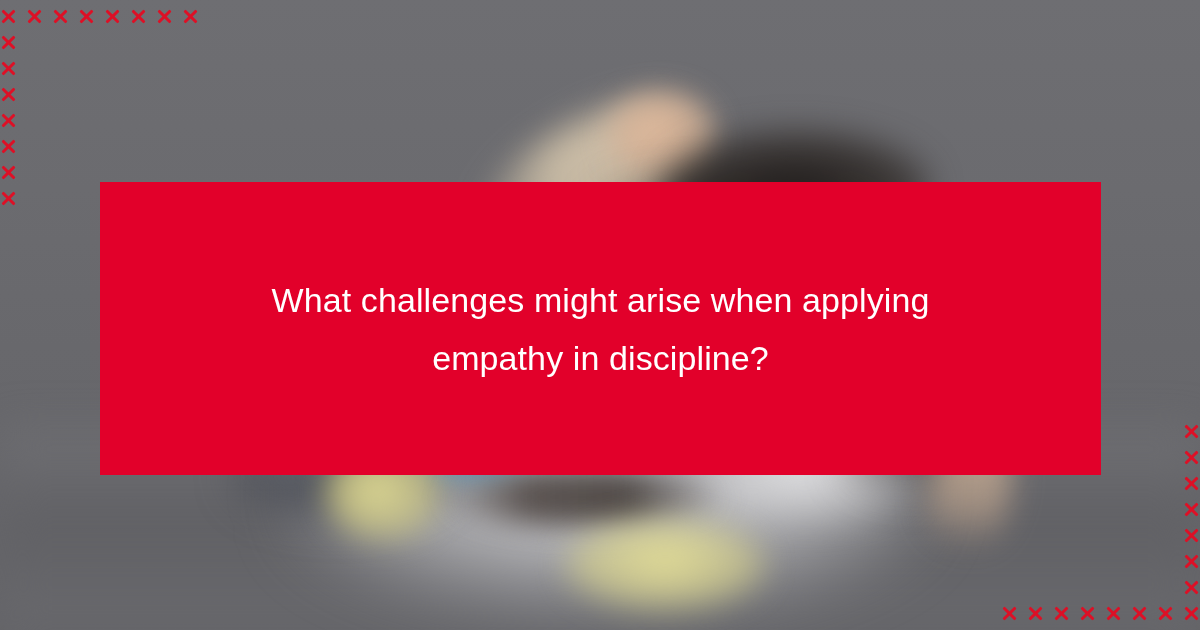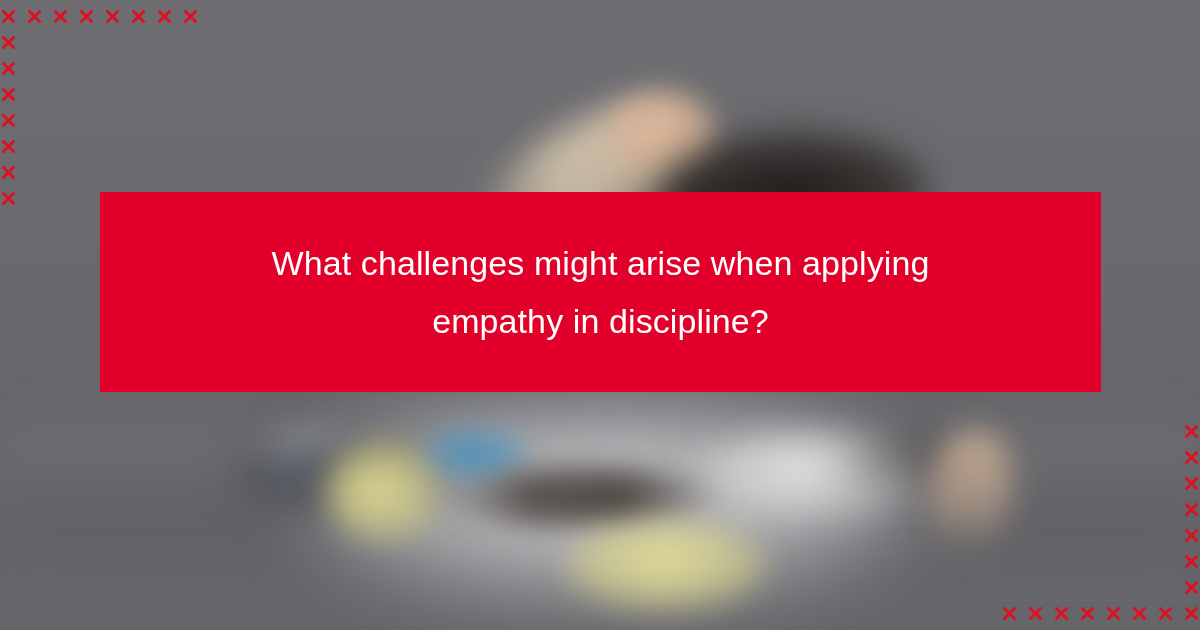--- a/index.html
+++ b/index.html
@@ -197,23 +197,23 @@
     border-radius: 1px;
     margin-left: -1.5px;
   }
   .cross::before { transform: rotate(45deg); }
   .cross::after  { transform: rotate(-45deg); }
 
   
   .banner {
     position: absolute;
     left: 100px;
-    top: 192px;
+    top: 182px;
     width: 1001px;
-    height: 200px;
+    height: 293px;
     background: #e2002a;
     display: flex;
     align-items: center;
     justify-content: center;
     box-sizing: border-box;
     padding: 0 72px;
   }
   .banner-text {
     color: #ffffff;
     font-family: "Liberation Sans", sans-serif;

